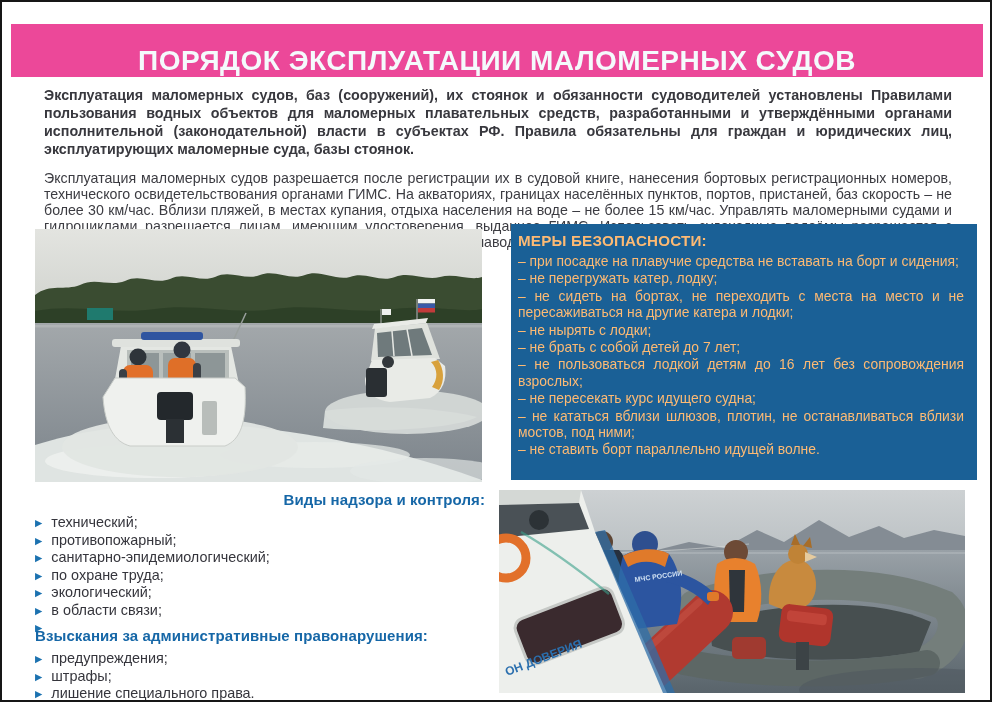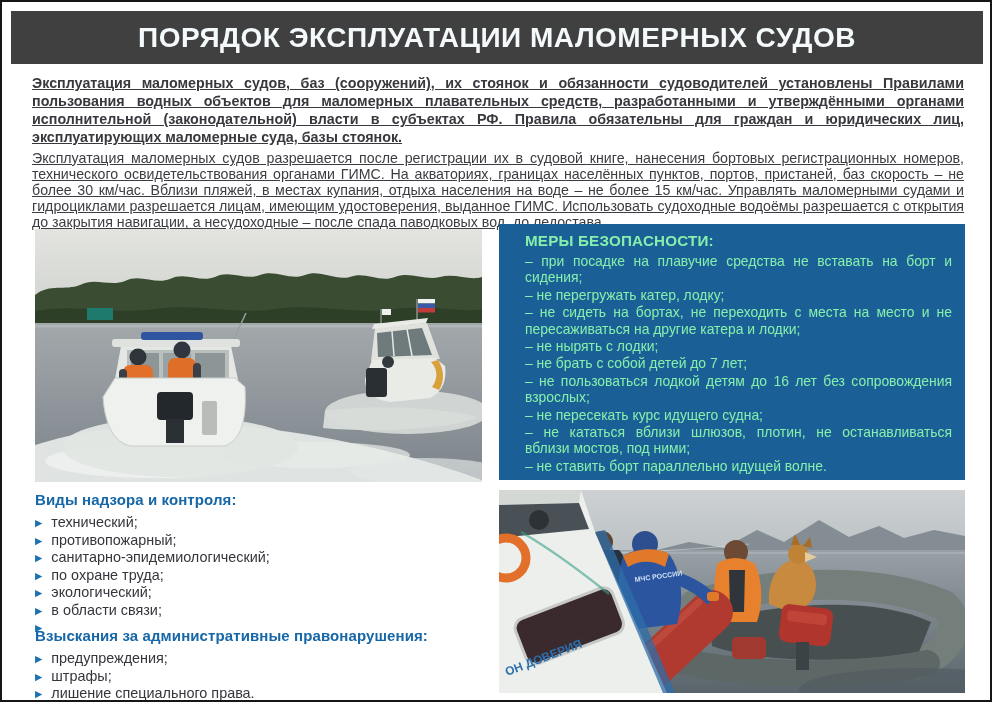--- a/index.html
+++ b/index.html
@@ -7,44 +7,44 @@
     position:relative;
     width:992px;height:702px;
     background:#ffffff;
     border:2px solid #161616;
     box-sizing:border-box;
     font-family:"Liberation Sans","DejaVu Sans",sans-serif;
     color:#3a3a40;
     overflow:hidden;
   }
   .banner{
-    position:absolute;left:9px;top:9px;width:972px;height:53px;
-    background:#404040;
-    display:flex;align-items:center;justify-content:center;
+    position:absolute;left:9px;top:22px;width:972px;height:53px;
+    background:#ec4899;
+    display:flex;align-items:flex-end;justify-content:center;
   }
   .banner h1{
     margin:0;color:#f4fafc;font-size:28px;font-weight:bold;letter-spacing:.5px;
   }
   .intro{position:absolute;left:30px;top:72px;width:932px;}
-  .intro p{margin:0;text-align:justify;text-decoration:underline;}
+  .intro p{margin:12px;text-align:justify;}
   .intro .p-bold{font-weight:bold;font-size:14.3px;line-height:18px;margin-bottom:4px;color:#38383e;}
   .intro .p-reg{font-size:14.2px;line-height:16.1px;color:#3c3c42;}
   figure{margin:0;}
   .photo1{position:absolute;left:33px;top:227px;width:447px;height:253px;overflow:hidden;}
   .photo2{position:absolute;left:497px;top:488px;width:466px;height:203px;overflow:hidden;}
   .photo1 svg,.photo2 svg{display:block;width:100%;height:100%;}
   .safety{
-    position:absolute;left:497px;top:222px;width:466px;height:256px;
-    background:#1a6096;color:#86efac;
-    box-sizing:border-box;padding:8px 13px 8px 26px;overflow:hidden;
+    position:absolute;left:509px;top:222px;width:466px;height:256px;
+    background:#1a6096;color:#fdba74;
+    box-sizing:border-box;padding:8px 13px 8px 7px;overflow:hidden;
   }
   .safety .s-head{font-weight:bold;font-size:15.2px;margin:0 0 4px 0;letter-spacing:.2px;}
   .safety .s-item{margin:0 0 1px 0;font-size:13.9px;line-height:16.4px;text-align:justify;}
   .listsec{position:absolute;left:33px;width:450px;}
-  .sec-supervision{top:489px;}
+  .sec-supervision{top:489px;text-align:right;}
   .sec-penalties{top:625px;}
   .listsec h2{
     margin:0 0 6px 0;font-size:15px;font-weight:bold;color:#1667a7;letter-spacing:.1px;
   }
   .blist{list-style:none;margin:0;padding:0;}
   .blist li{
     display:flex;align-items:flex-start;
     font-size:14.4px;line-height:16.3px;color:#35353c;margin:0 0 .5px 0;
   }
   .tri{

